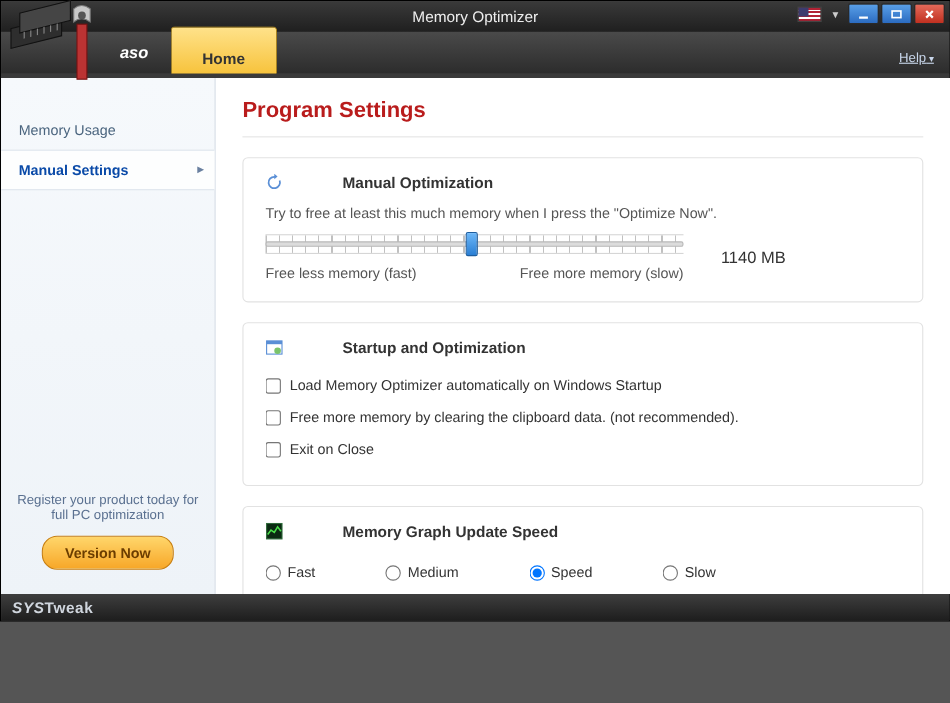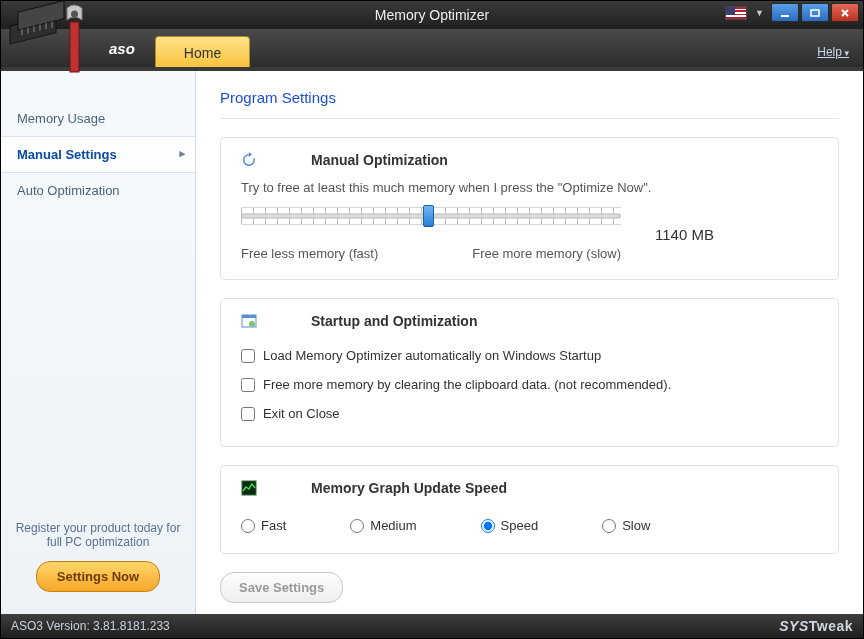--- a/index.html
+++ b/index.html
@@ -1,68 +1,68 @@
 <!DOCTYPE html>
 <html><head>
 <meta charset="utf-8">
 <style>
 * { margin: 0; padding: 0; box-sizing: border-box; }
 body { font-family: "Segoe UI", Tahoma, sans-serif; font-size: 13px; background: #555; width: 864px; height: 639px; overflow: hidden; }
-.window { width: 864px; height: 639px; display: flex; flex-direction: column; border: 1px solid #000; }
+.window { width: 864px; height: 565px; display: flex; flex-direction: column; border: 1px solid #000; }
 
 
 .titlebar { height: 28px; background: linear-gradient(to bottom, #3a3a3a, #1f1f1f); display: flex; align-items: center; color: #eee; position: relative; }
 .titlebar-title { position: absolute; left: 50%; transform: translateX(-50%); font-size: 14px; }
 .titlebar-buttons { position: absolute; right: 4px; top: 2px; display: flex; gap: 2px; align-items: center; }
 .flag { width: 22px; height: 14px; background: linear-gradient(to bottom, #b22234 0%, #b22234 14%, #fff 14%, #fff 28%, #b22234 28%, #b22234 42%, #fff 42%, #fff 56%, #b22234 56%, #b22234 70%, #fff 70%, #fff 84%, #b22234 84%); position: relative; border: 1px solid #444; margin-right: 6px; }
 .flag::before { content: ""; position: absolute; top: 0; left: 0; width: 9px; height: 8px; background: #3c3b6e; }
 .flag-dd { width:10px; color:#ccc; font-size:9px; margin-right:4px; }
 .winbtn { width: 28px; height: 19px; border: 1px solid #2a2a2a; display: flex; align-items: center; justify-content: center; border-radius: 2px; }
 .winbtn.min { background: linear-gradient(to bottom, #5aa0e8, #2b6bc0); }
 .winbtn.max { background: linear-gradient(to bottom, #5aa0e8, #2b6bc0); }
 .winbtn.close { background: linear-gradient(to bottom, #e46a5a, #c03020); }
 .winbtn svg { width: 12px; height: 10px; }
 
 
 .header { height: 38px; background: linear-gradient(to bottom, #4a4a4a, #2c2c2c); display: flex; align-items: flex-end; position: relative; }
 .logo-area { width: 90px; height: 100%; position: relative; }
 .brand { color: #fff; font-style: italic; font-weight: bold; font-size: 15px; margin-left: 18px; margin-bottom: 10px; }
-.tab { background: linear-gradient(to bottom, #ffe28a, #f7c33c); color: #333; font-weight: normal; padding: 8px 28px 6px; border-radius: 4px 4px 0 0; margin-left: 20px; border: 1px solid #b38a1f; border-bottom: none; font-size: 14px; }
+.tab { background: linear-gradient(to bottom, #ffe28a, #f7c33c); color: #333; font-weight: bold; padding: 20px 28px 6px; border-radius: 4px 4px 0 0; margin-left: 20px; border: 1px solid #b38a1f; border-bottom: none; font-size: 14px; }
 .help { position: absolute; right: 14px; bottom: 8px; color: #c8d6ea; text-decoration: underline; font-size: 12px; }
 .help::after { content: " \25BE"; font-size: 9px; }
 
 
 .logo-overlay { position: absolute; left: 6px; top: 0px; z-index: 50; width: 86px; height: 90px; pointer-events: none; }
 
 
 .body { flex: 1; background: linear-gradient(to bottom, #3a3a3a 0, #3a3a3a 4px, #fff 4px); display: flex; overflow: hidden; }
 .sidebar { width: 195px; background: linear-gradient(to bottom, #f6f9fc, #eef3f8); border-right: 1px solid #d3dbe5; display: flex; flex-direction: column; margin-top: 4px; }
 .sidebar-spacer { height: 30px; }
 .side-item { padding: 10px 16px; color: #4a647e; cursor: pointer; position: relative; }
 .side-item.active { color: #0a4aa8; font-weight: bold; background: #fdfefe; border-top: 1px solid #dbe3ec; border-bottom: 1px solid #dbe3ec; }
 .side-item.active::after { content: "\25B8"; position: absolute; right: 10px; color: #6a80a0; font-size: 11px; }
 .sidebar-bottom { margin-top: auto; text-align: center; padding: 14px 10px 22px; color: #5a7090; font-size: 12px; }
 .register-btn { display: inline-block; margin-top: 12px; padding: 7px 20px; background: linear-gradient(to bottom, #ffd66b, #f7a728); border: 1px solid #c77f12; border-radius: 14px; color: #6b3d00; font-weight: bold; cursor: pointer; font-size: 13px; }
 
 .content { flex: 1; background: #fff; padding: 18px 24px 14px 24px; margin-top: 4px; overflow: auto; }
-.page-title { font-size: 15px; font-weight: normal; color: #1d4ed8; margin-bottom: 12px; }
+.page-title { font-size: 20px; font-weight: bold; color: #b91c1c; margin-bottom: 12px; }
 .hr-top { border: none; border-top: 1px solid #e4e4e4; margin-bottom: 18px; }
 
 .panel { border: 1px solid #e2e2e2; border-radius: 5px; padding: 14px 20px 18px; margin-bottom: 18px; }
 .panel-head { display: flex; align-items: center; gap: 7px; margin-bottom: 12px; }
 .panel-head .ico { width: 16px; height: 16px; display: flex; align-items: center; justify-content: center; }
 .panel-title { font-weight: bold; color: #333; font-size: 14px; padding-left: 47px; }
 .hint { color: #555; margin-bottom: 12px; font-size: 13px; }
 
 .slider-row { display: flex; align-items: center; gap: 30px; }
 .slider-wrap { flex: 0 0 380px; }
 .slider-track { height: 18px; position: relative; background: repeating-linear-gradient(to right, #c0c0c0 0, #c0c0c0 1px, transparent 1px, transparent 12px); border-top: 1px solid #d6d6d6; border-bottom: 1px solid #d6d6d6; }
 .slider-track::before { content:""; position:absolute; left:0; right:0; top:50%; height:3px; background:#dcdcdc; border:1px solid #b8b8b8; border-radius:2px; transform:translateY(-50%); }
 .slider-thumb { position:absolute; top:-3px; left:48%; width:11px; height:22px; background: linear-gradient(to bottom,#6db7f8,#2a7fd4); border:1px solid #1d5ea0; border-radius:2px; }
-.slider-labels { display: flex; justify-content: space-between; color: #555; margin-top: 21px; font-size: 13px; }
+.slider-labels { display: flex; justify-content: space-between; color: #555; margin-top: 10px; font-size: 13px; }
 .slider-value { color: #333; font-size: 15px; padding-left:4px; }
 
 .chk { display: flex; align-items: center; gap: 8px; padding: 7px 0; color: #333; }
 .chk input { width: 14px; height: 14px; }
 
 .radio-row { display: flex; gap: 64px; padding: 10px 0 2px; color: #333; align-items: flex-end; }
 .radio-opt { display: flex; align-items: center; gap: 6px; }
 .radio-opt input { width: 14px; height: 14px; }
 
 .save-row { display: flex; margin-top: 4px; }
@@ -128,24 +128,23 @@
       <circle cx="10.5" cy="10" r="3.5" fill="#555"></circle>
     </g>
   </svg>
 
   <div class="body">
 
     <div class="sidebar">
       <div class="sidebar-spacer"></div>
       <div class="side-item">Memory Usage</div>
       <div class="side-item active">Manual Settings</div>
-      <div class="side-item">Auto Optimization</div>
       <div class="sidebar-bottom">
         <div>Register your product today for full PC optimization</div>
-        <div class="register-btn">Settings Now</div>
+        <div class="register-btn">Version Now</div>
       </div>
     </div>
 
     <div class="content">
       <div class="page-title">Program Settings</div>
       <hr class="hr-top">
 
       <div class="panel">
         <div class="panel-head">
           <span class="ico">
@@ -225,17 +224,16 @@
         </div>
       </div>
 
       <div class="save-row">
         <button class="save-btn">Save Settings</button>
       </div>
     </div>
   </div>
 
   <div class="statusbar">
-    <span>ASO3 Version: 3.81.8181.233</span>
     <span class="systweak">SYS<b>Tweak</b></span>
   </div>
 
 </div>
 
 </body></html>

